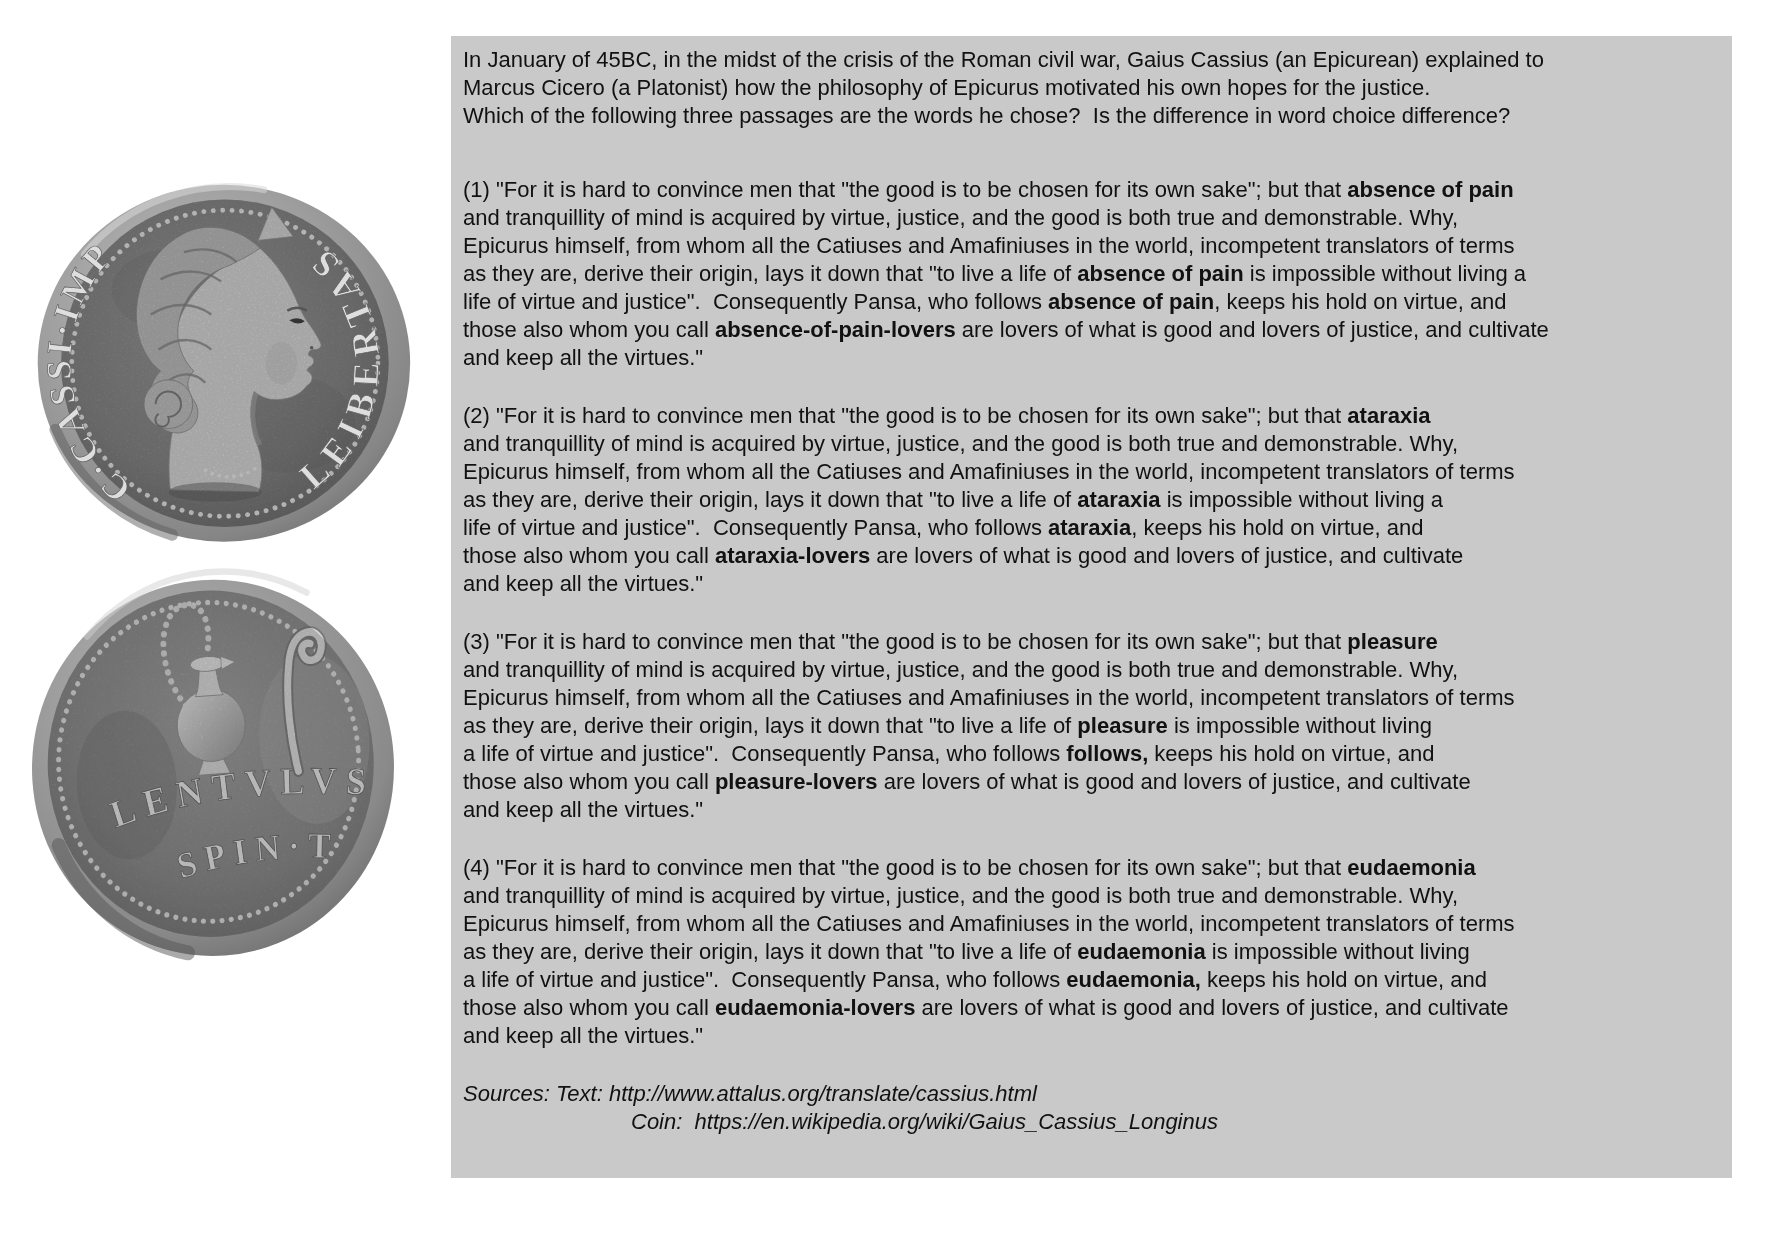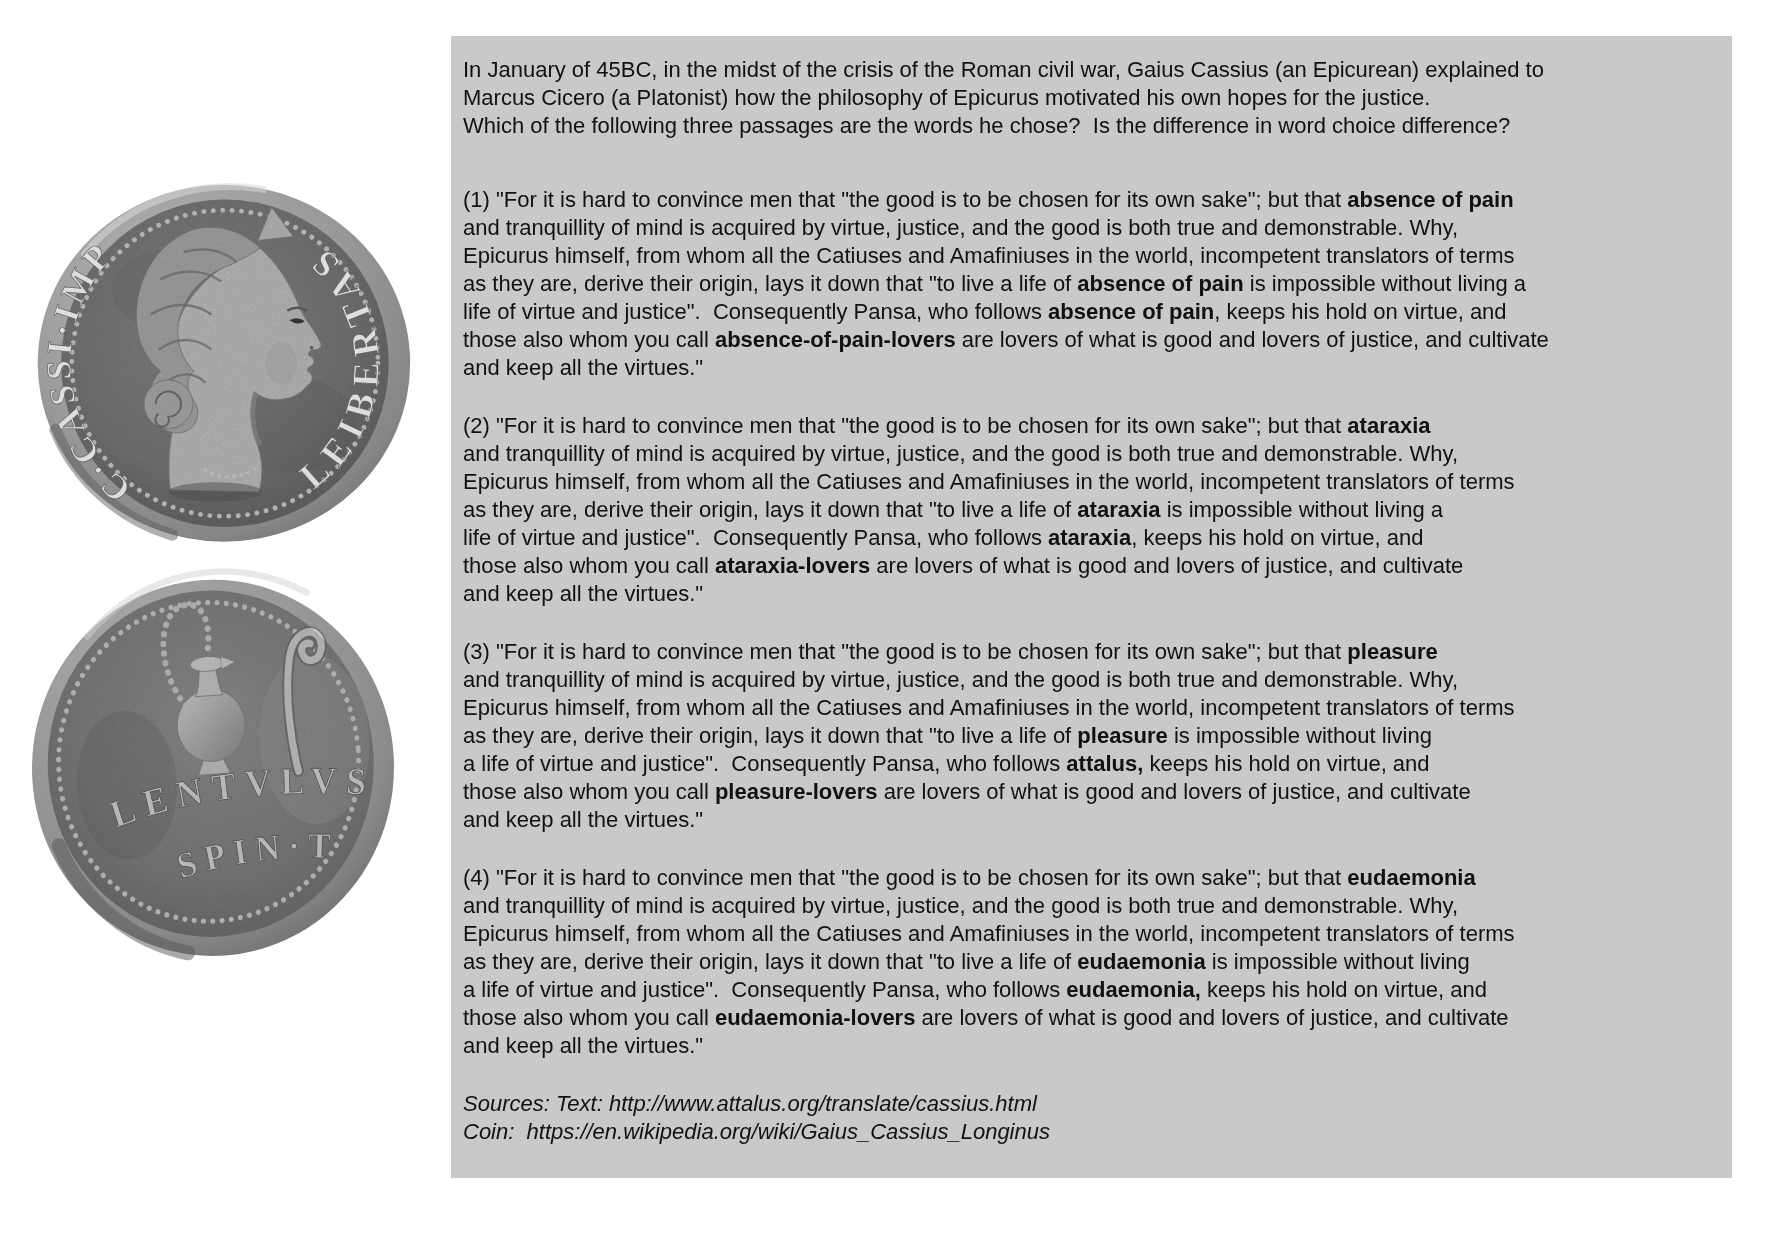--- a/index.html
+++ b/index.html
@@ -7,30 +7,30 @@
     width:1786px;height:1233px;background:#ffffff;position:relative;overflow:hidden;
     font-family:"Liberation Sans", sans-serif;color:#111111;
   }
   .stage{position:absolute;inset:0;}
   figure.coin{position:absolute;margin:0;padding:0;}
   .coin-obverse{left:26px;top:178px;width:390px;height:390px;}
   .coin-reverse{left:16px;top:566px;width:400px;height:425px;}
   .coin svg{width:100%;height:100%;display:block;}
   .panel{
     position:absolute;left:451px;top:36px;width:1281px;height:1142px;
-    background:#c9c9c9;box-sizing:border-box;padding:20px 12px 0 12px;
+    background:#c9c9c9;box-sizing:border-box;padding:10px 12px 0 12px;
     font-size:22px;line-height:28px;
   }
   .tline{white-space:pre;}
   .block{margin:0 0 30px 0;}
   .block.header-block{margin-bottom:46px;}
   .passage{margin:0 0 30px 0;}
   b{font-weight:700;text-align:center;}
   .sources{margin:0;font-style:italic;}
-  .src-line2{}
+  .src-line2{margin-left:168px;}
   .coin-legend{
     font-family:"Liberation Serif", serif;font-weight:700;
     fill:#dedede;stroke:#5e5e5e;stroke-width:0.7px;
   }
 </style>
 </head>
 <body>
 
 <div class="stage">
 
@@ -188,21 +188,21 @@
           <div class="tline"><span>as they are, derive their origin, lays it down that "to live a life of </span><b>ataraxia</b><span> is impossible without living a</span></div>
           <div class="tline"><span>life of virtue and justice".  Consequently Pansa, who follows </span><b>ataraxia</b><span>, keeps his hold on virtue, and</span></div>
           <div class="tline"><span>those also whom you call </span><b>ataraxia-lovers</b><span> are lovers of what is good and lovers of justice, and cultivate</span></div>
           <div class="tline"><span>and keep all the virtues."</span></div>
         </div>
         <div class="passage">
           <div class="tline"><span>(3) "For it is hard to convince men that "the good is to be chosen for its own sake"; but that </span><b>pleasure</b></div>
           <div class="tline"><span>and tranquillity of mind is acquired by virtue, justice, and the good is both true and demonstrable. Why,</span></div>
           <div class="tline"><span>Epicurus himself, from whom all the Catiuses and Amafiniuses in the world, incompetent translators of terms</span></div>
           <div class="tline"><span>as they are, derive their origin, lays it down that "to live a life of </span><b>pleasure</b><span> is impossible without living</span></div>
-          <div class="tline"><span>a life of virtue and justice".  Consequently Pansa, who follows </span><b>attalus,</b><span> keeps his hold on virtue, and</span></div>
+          <div class="tline"><span>a life of virtue and justice".  Consequently Pansa, who follows </span><b>follows,</b><span> keeps his hold on virtue, and</span></div>
           <div class="tline"><span>those also whom you call </span><b>pleasure-lovers</b><span> are lovers of what is good and lovers of justice, and cultivate</span></div>
           <div class="tline"><span>and keep all the virtues."</span></div>
         </div>
         <div class="passage">
           <div class="tline"><span>(4) "For it is hard to convince men that "the good is to be chosen for its own sake"; but that </span><b>eudaemonia</b></div>
           <div class="tline"><span>and tranquillity of mind is acquired by virtue, justice, and the good is both true and demonstrable. Why,</span></div>
           <div class="tline"><span>Epicurus himself, from whom all the Catiuses and Amafiniuses in the world, incompetent translators of terms</span></div>
           <div class="tline"><span>as they are, derive their origin, lays it down that "to live a life of </span><b>eudaemonia</b><span> is impossible without living</span></div>
           <div class="tline"><span>a life of virtue and justice".  Consequently Pansa, who follows </span><b>eudaemonia,</b><span> keeps his hold on virtue, and</span></div>
           <div class="tline"><span>those also whom you call </span><b>eudaemonia-lovers</b><span> are lovers of what is good and lovers of justice, and cultivate</span></div>

